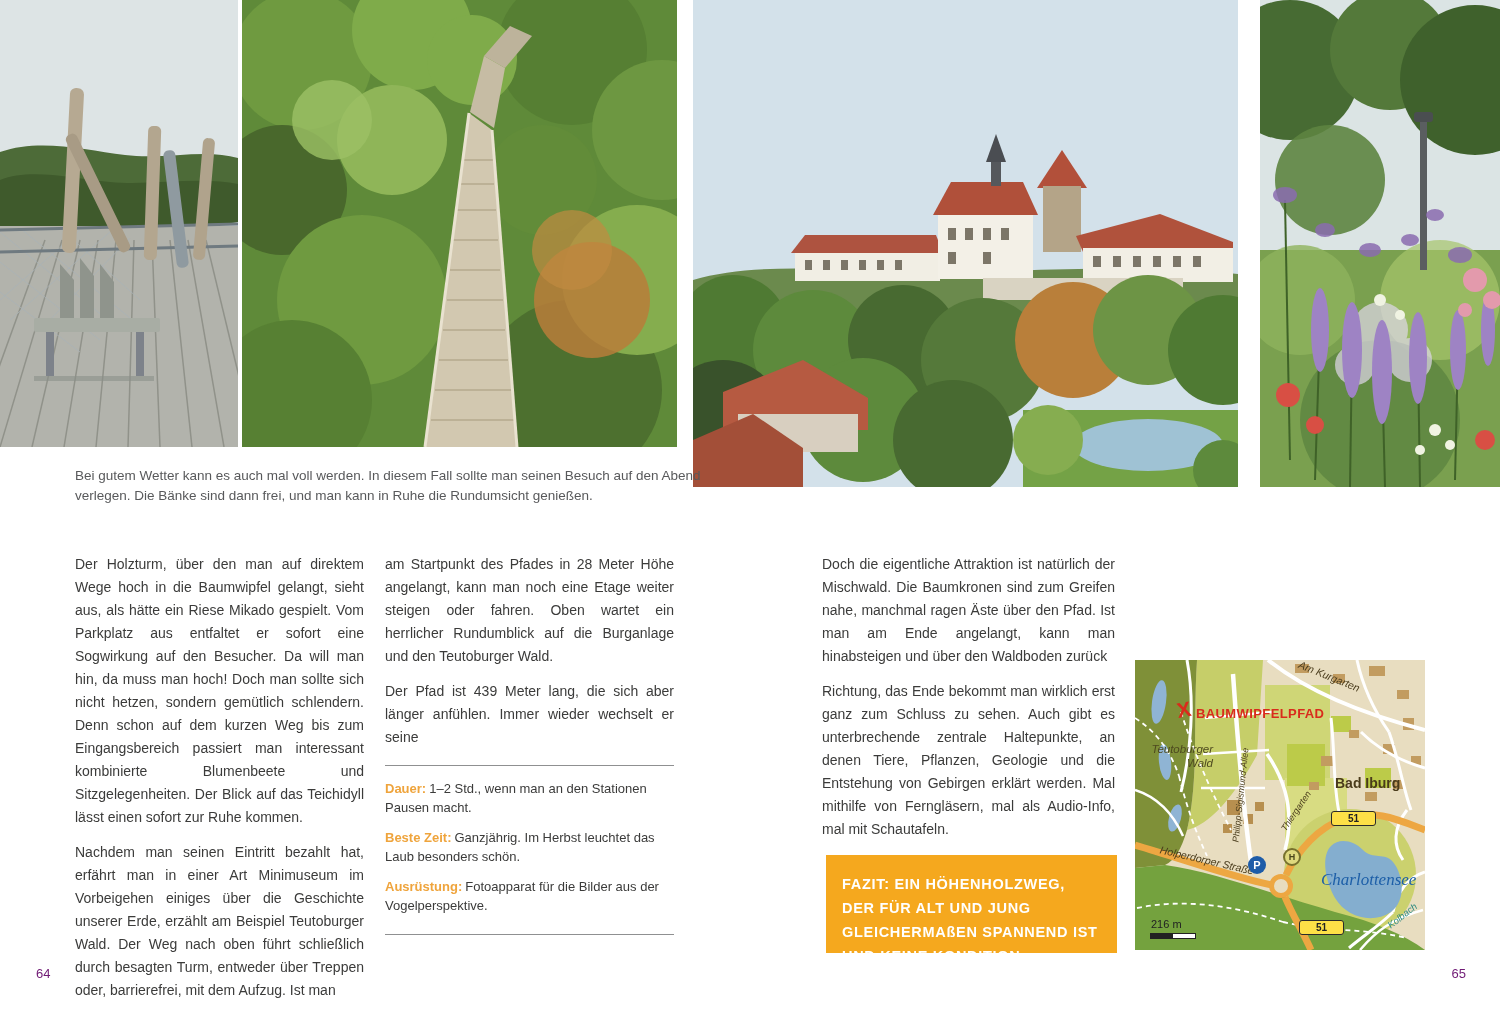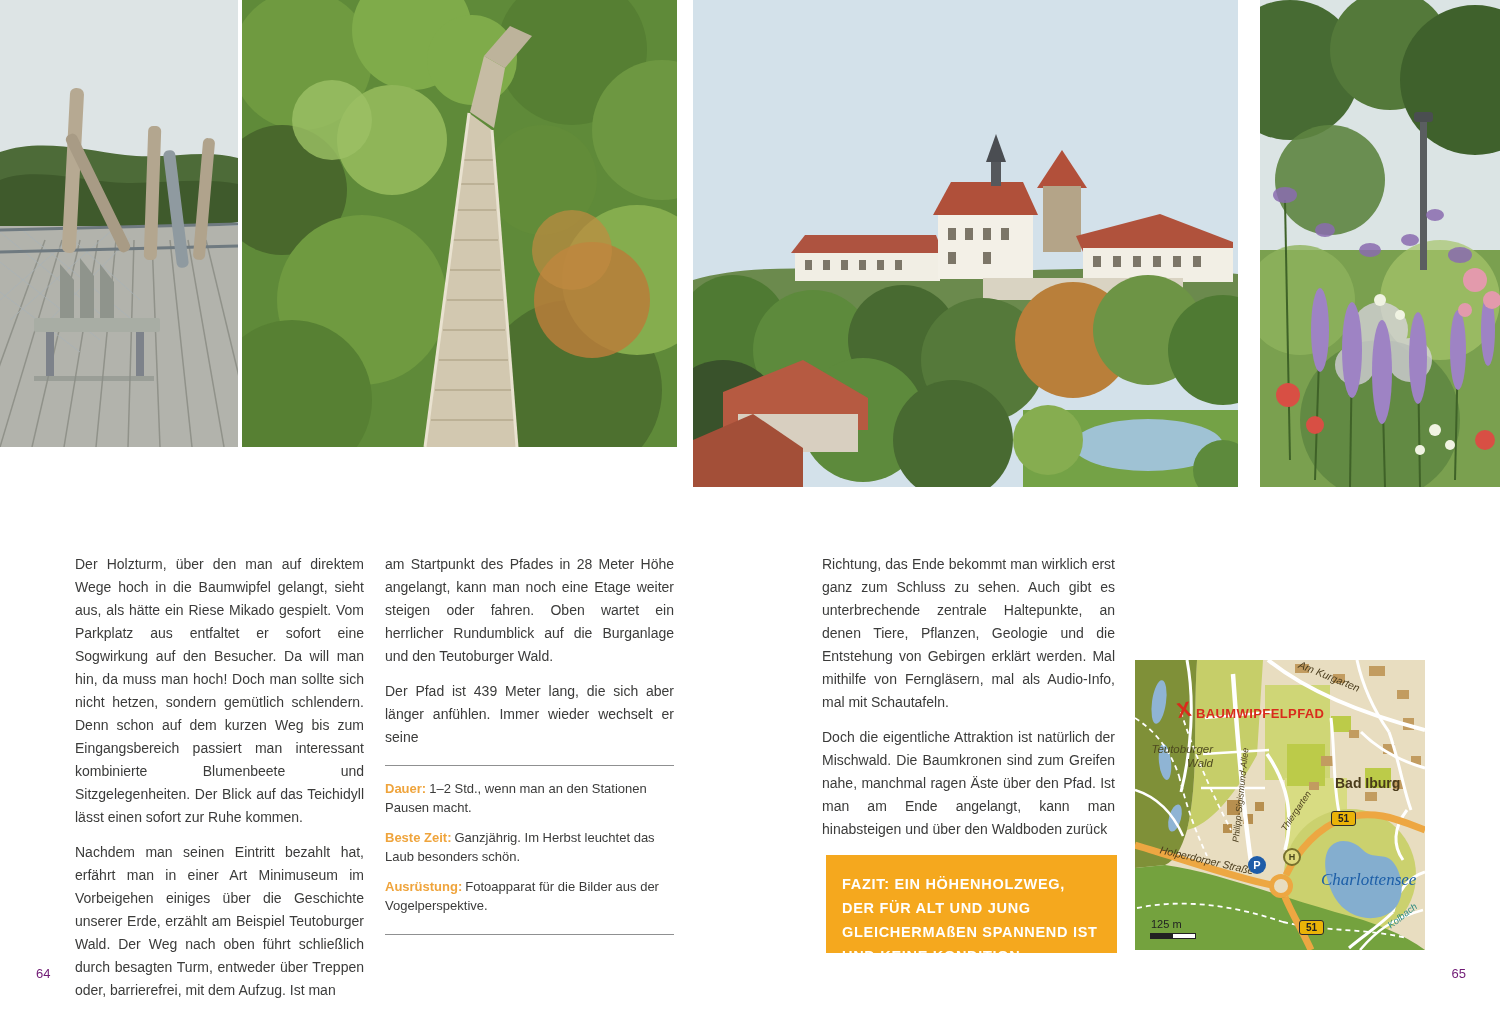--- a/index.html
+++ b/index.html
@@ -44,22 +44,22 @@
   .map svg{position:absolute;left:0;top:0;}
   .map-label{position:absolute;white-space:nowrap;pointer-events:none;}
   .ml-street{font-style:italic;font-size:10.5px;color:#4a3c1c;}
   .ml-street-sm{font-style:italic;font-size:9px;color:#4a3c1c;}
   .ml-poi{font-weight:bold;font-size:13px;letter-spacing:0.4px;color:#D92B1C;}
   .ml-x{font-weight:bold;font-size:21px;color:#D92B1C;transform:rotate(-10deg);}
   .ml-forest{font-style:italic;font-size:11.5px;line-height:14px;color:#4e4a1f;white-space:normal;width:70px;text-align:right;}
   .ml-town{font-weight:bold;font-size:14px;color:#4a3b1b;}
   .ml-lake{font-family:"Liberation Serif",serif;font-style:italic;font-size:17px;color:#1d5fa8;}
   .ml-stream{font-style:italic;font-size:9.5px;color:#2e8a80;transform:rotate(-38deg);}
-  .shield{position:absolute;background:#eab308;border:1.5px solid #2b2b2b;border-radius:3px;
-          font-size:10px;font-weight:bold;color:#222;padding:0px 6px;line-height:13px;}
+  .shield{position:absolute;background:#fde047;border:1.5px solid #2b2b2b;border-radius:3px;
+          font-size:10px;font-weight:bold;color:#222;padding:0px 16px;line-height:13px;}
   .picon{position:absolute;width:18px;height:18px;border-radius:50%;background:#1E5CA8;color:#fff;
          font-size:11px;font-weight:bold;text-align:center;line-height:18px;}
   .hicon{position:absolute;width:14px;height:14px;border-radius:50%;background:#DFD97E;
          border:2px solid #77712d;color:#4a451c;font-size:9px;font-weight:bold;text-align:center;line-height:14px;}
   .scalebar{position:absolute;left:15px;top:273px;width:44px;height:4px;border:1px solid #222;
             background:linear-gradient(to right,#222 50%,#fff 50%);}
   .scaletext{position:absolute;left:16px;top:258px;font-size:11px;color:#222;}
 
   
   .pagenum{position:absolute;top:966px;font-size:13px;color:#701a75;}
@@ -278,39 +278,40 @@
       <g fill="#f0f3e2">
         <circle cx="175" cy="430" r="6"></circle>
           <circle cx="190" cy="445" r="5"></circle>
           <circle cx="160" cy="450" r="5"></circle>
         <circle cx="120" cy="300" r="6"></circle>
           <circle cx="140" cy="315" r="5"></circle>
       </g>
     </svg>
   </div>
 
+  <p class="caption">Bei gutem Wetter kann es auch mal voll werden. In diesem Fall sollte man seinen Besuch auf den Abend verlegen. Die Bänke sind dann frei, und man kann in Ruhe die Rundumsicht genießen.</p>
 
   <div class="col" id="col1">
     <p>Der Holzturm, über den man auf direktem Wege hoch in die Baumwipfel gelangt, sieht aus, als hätte ein Riese Mikado gespielt. Vom Parkplatz aus entfaltet er sofort eine Sogwirkung auf den Besucher. Da will man hin, da muss man hoch! Doch man sollte sich nicht hetzen, sondern gemütlich schlendern. Denn schon auf dem kurzen Weg bis zum Eingangsbereich passiert man interessant kombinierte Blumenbeete und Sitzgelegenheiten. Der Blick auf das Teichidyll lässt einen sofort zur Ruhe kommen.</p>
     <p>Nachdem man seinen Eintritt bezahlt hat, erfährt man in einer Art Minimuseum im Vorbeigehen einiges über die Geschichte unserer Erde, erzählt am Beispiel Teutoburger Wald. Der Weg nach oben führt schließlich durch besagten Turm, entweder über Treppen oder, barrierefrei, mit dem Aufzug. Ist man</p>
   </div>
 
   <div class="col" id="col2">
     <p>am Startpunkt des Pfades in 28 Meter Höhe angelangt, kann man noch eine Etage weiter steigen oder fahren. Oben wartet ein herrlicher Rundumblick auf die Burganlage und den Teutoburger Wald.</p>
     <p>Der Pfad ist 439 Meter lang, die sich aber länger anfühlen. Immer wieder wechselt er seine</p>
     <div class="infobox">
       <p class="info-item"><span class="info-label">Dauer:</span><span>1–2 Std., wenn man an den Stationen Pausen macht.</span></p>
       <p class="info-item"><span class="info-label">Beste Zeit:</span><span>Ganzjährig. Im Herbst leuchtet das Laub besonders schön.</span></p>
       <p class="info-item"><span class="info-label">Ausrüstung:</span><span>Fotoapparat für die Bilder aus der Vogelperspektive.</span></p>
     </div>
   </div>
 
   <div class="col" id="col3">
+    <p>Doch die eigentliche Attraktion ist natürlich der Mischwald. Die Baumkronen sind zum Greifen nahe, manchmal ragen Äste über den Pfad. Ist man am Ende angelangt, kann man hinabsteigen und über den Waldboden zurück</p>
     <p>Richtung, das Ende bekommt man wirklich erst ganz zum Schluss zu sehen. Auch gibt es unterbrechende zentrale Haltepunkte, an denen Tiere, Pflanzen, Geologie und die Entstehung von Gebirgen erklärt werden. Mal mithilfe von Ferngläsern, mal als Audio-Info, mal mit Schautafeln.</p>
-    <p>Doch die eigentliche Attraktion ist natürlich der Mischwald. Die Baumkronen sind zum Greifen nahe, manchmal ragen Äste über den Pfad. Ist man am Ende angelangt, kann man hinabsteigen und über den Waldboden zurück</p>
   </div>
 
   <div class="fazit">FAZIT: EIN HÖHENHOLZWEG, DER FÜR ALT UND JUNG GLEICHERMAßEN SPANNEND IST UND KEINE KONDITION ERFORDERT.</div>
 
 
   <div class="map">
     <svg width="290" height="290" viewBox="0 0 290 290">
       <rect x="0" y="0" width="290" height="290" fill="#E8DDC0"></rect>
       <path d="M62,0 L128,0 L122,95 C100,135 75,165 52,170 C64,120 58,60 62,0 Z" fill="#C6CE69"></path>
       <path d="M0,0 L62,0 C58,60 64,120 52,170 C46,190 40,200 30,205 L0,208 Z" fill="#7F9038"></path>
@@ -388,20 +389,20 @@
     <div class="map-label ml-town" style="left:200px;top:115px;">Bad Iburg</div>
     <div class="map-label ml-street-sm" style="left:58px;top:130px;transform:rotate(-84deg);">Philipp-Sigismund-Allee</div>
     <div class="map-label ml-street-sm" style="left:138px;top:146px;transform:rotate(-56deg);">Thiergarten</div>
     <div class="map-label ml-street" style="left:24px;top:194px;transform:rotate(13deg);">Holperdorper Straße</div>
     <div class="map-label ml-lake" style="left:186px;top:210px;">Charlottensee</div>
     <div class="map-label ml-stream" style="left:250px;top:250px;">Kolbach</div>
     <div class="shield" style="left:196px;top:151px;">51</div>
     <div class="shield" style="left:164px;top:260px;">51</div>
     <div class="picon" style="left:113px;top:196px;">P</div>
     <div class="hicon" style="left:148px;top:188px;">H</div>
-    <div class="scaletext">125 m</div>
+    <div class="scaletext">216 m</div>
     <div class="scalebar"></div>
   </div>
 
   <div class="pagenum" id="pagenum-left">64</div>
   <div class="pagenum" id="pagenum-right">65</div>
 
 </div>
 
 </body></html>

